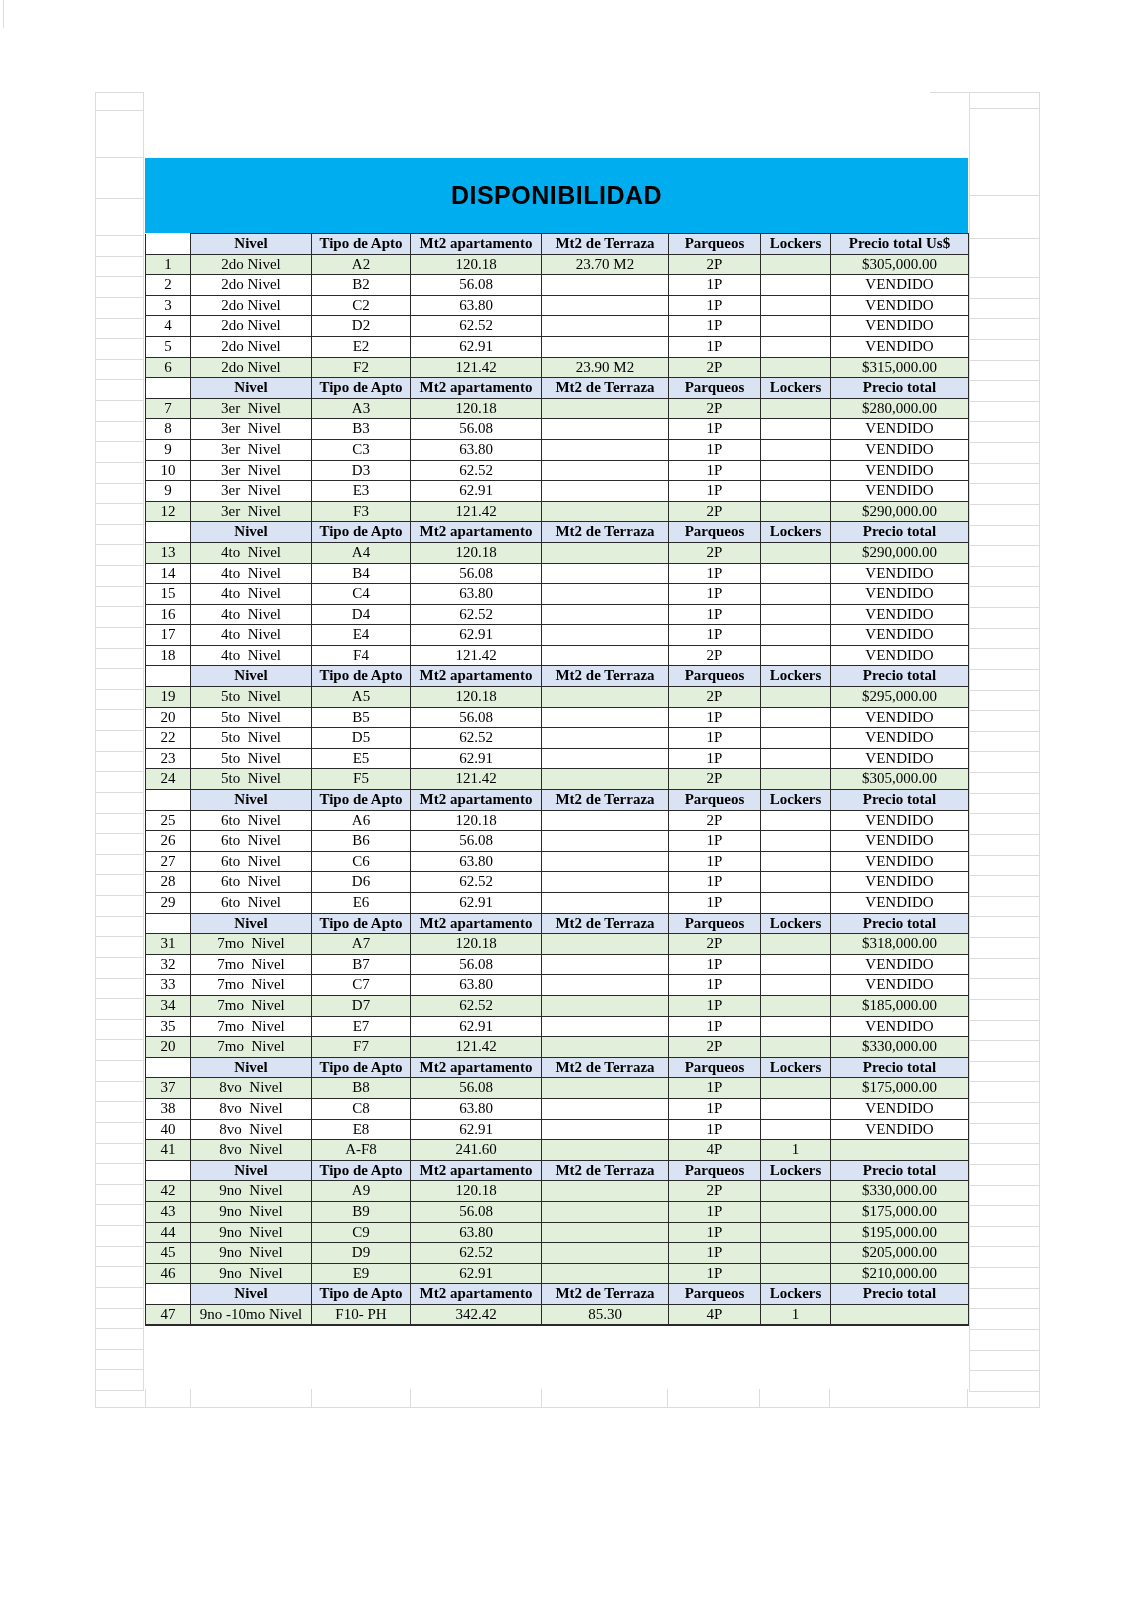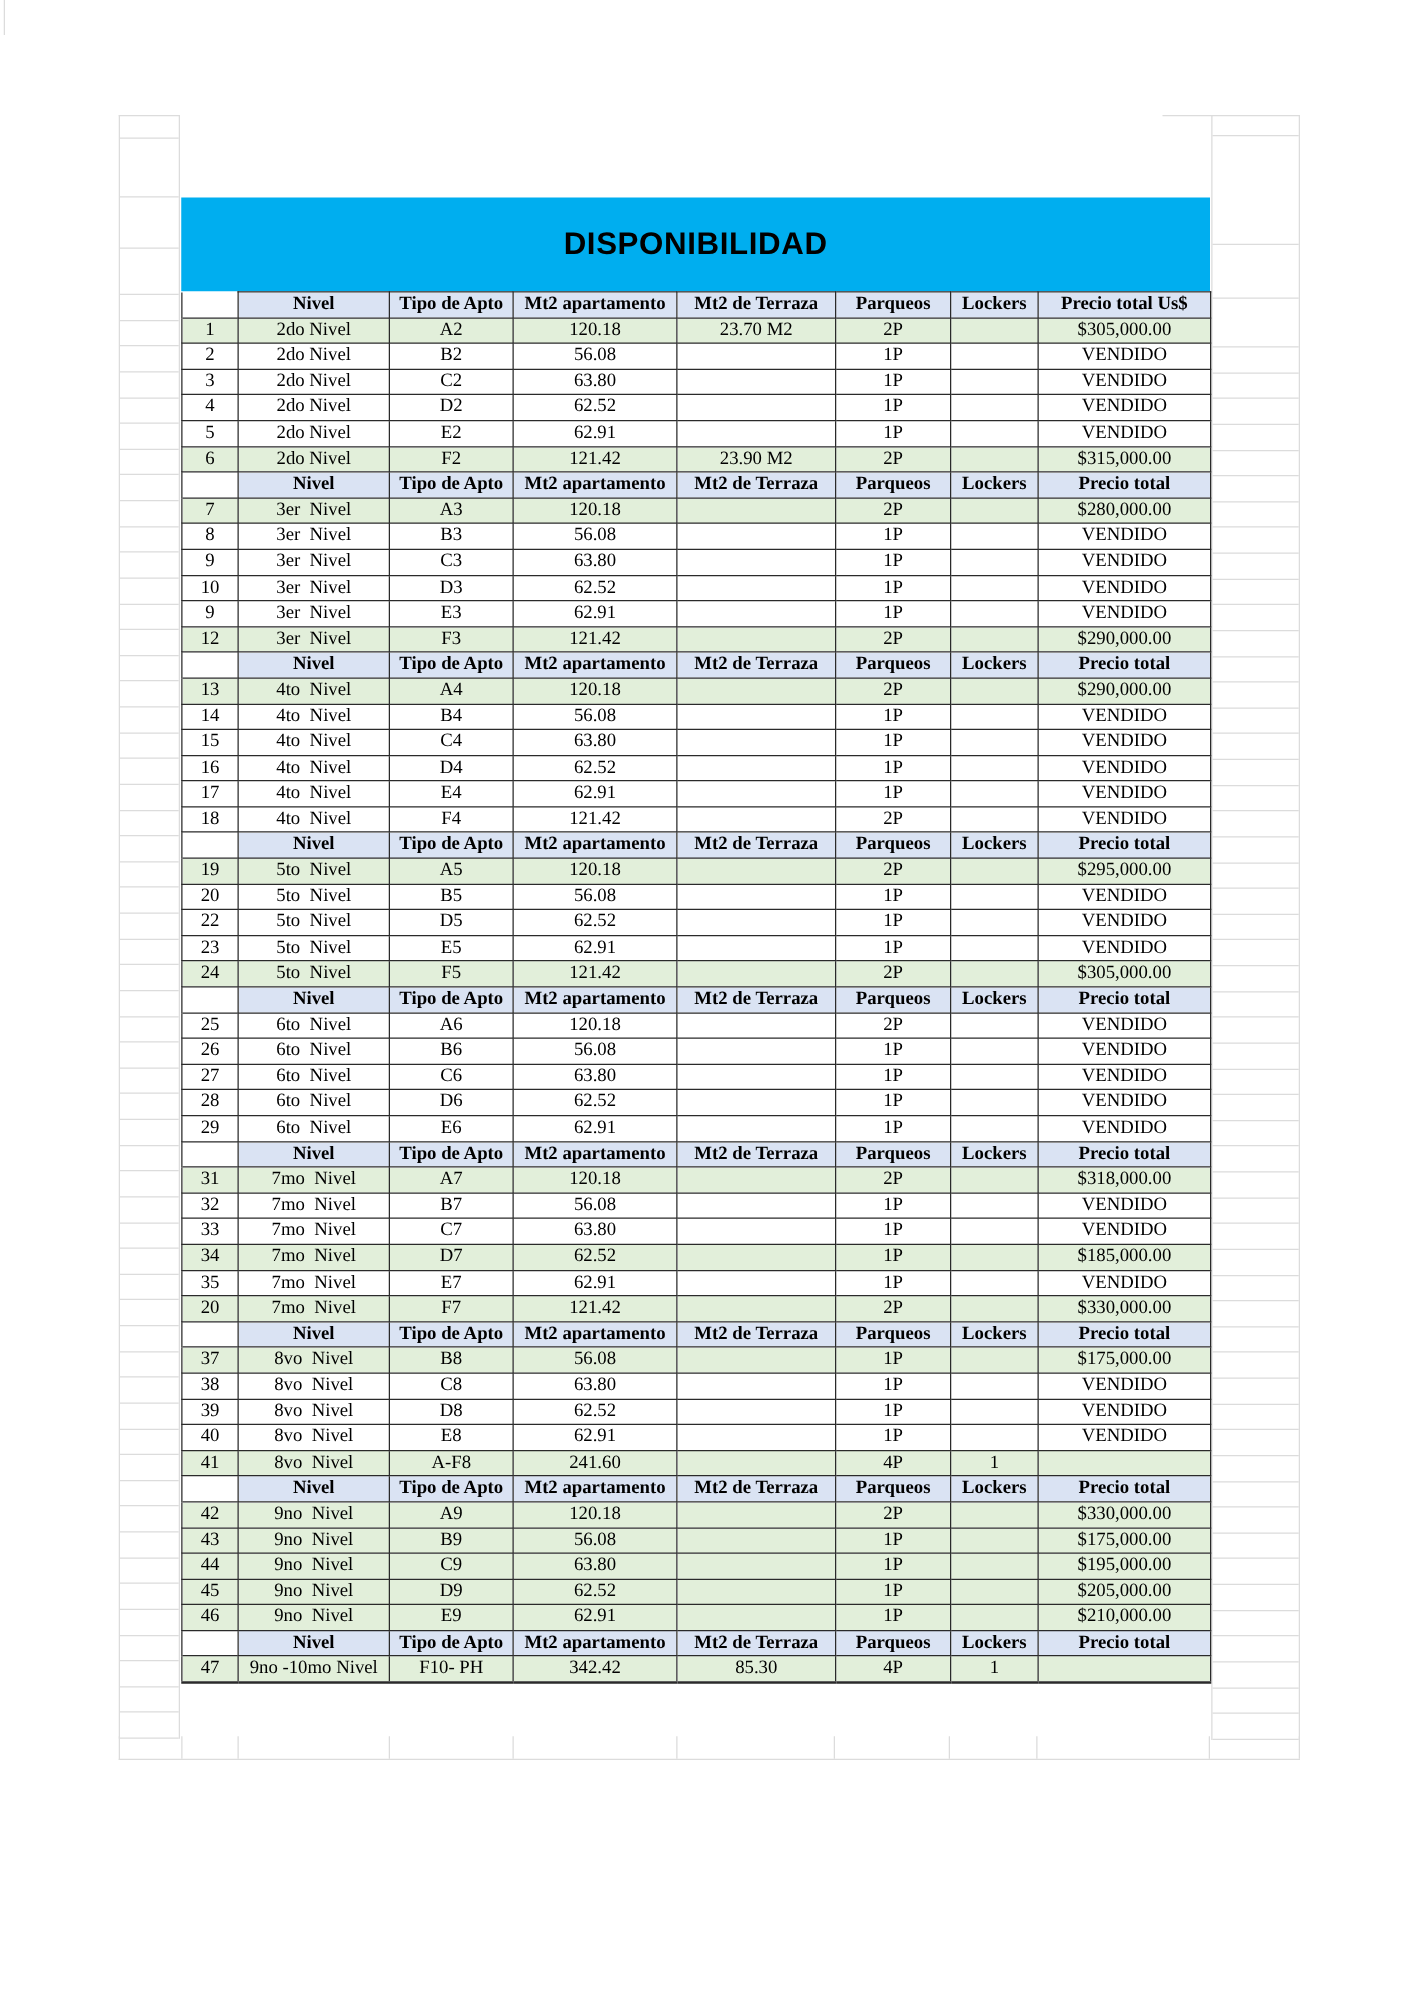--- a/index.html
+++ b/index.html
@@ -626,30 +626,20 @@
           <td class="num">38</td>
           <td>8vo  Nivel</td>
           <td>C8</td>
           <td>63.80</td>
           <td></td>
           <td>1P</td>
           <td></td>
           <td>VENDIDO</td>
         </tr>
         <tr class="sold">
-          <td class="num">39</td>
-          <td>8vo  Nivel</td>
-          <td>D8</td>
-          <td>62.52</td>
-          <td></td>
-          <td>1P</td>
-          <td></td>
-          <td>VENDIDO</td>
-        </tr>
-        <tr class="sold">
           <td class="num">40</td>
           <td>8vo  Nivel</td>
           <td>E8</td>
           <td>62.91</td>
           <td></td>
           <td>1P</td>
           <td></td>
           <td>VENDIDO</td>
         </tr>
         <tr class="avail">

